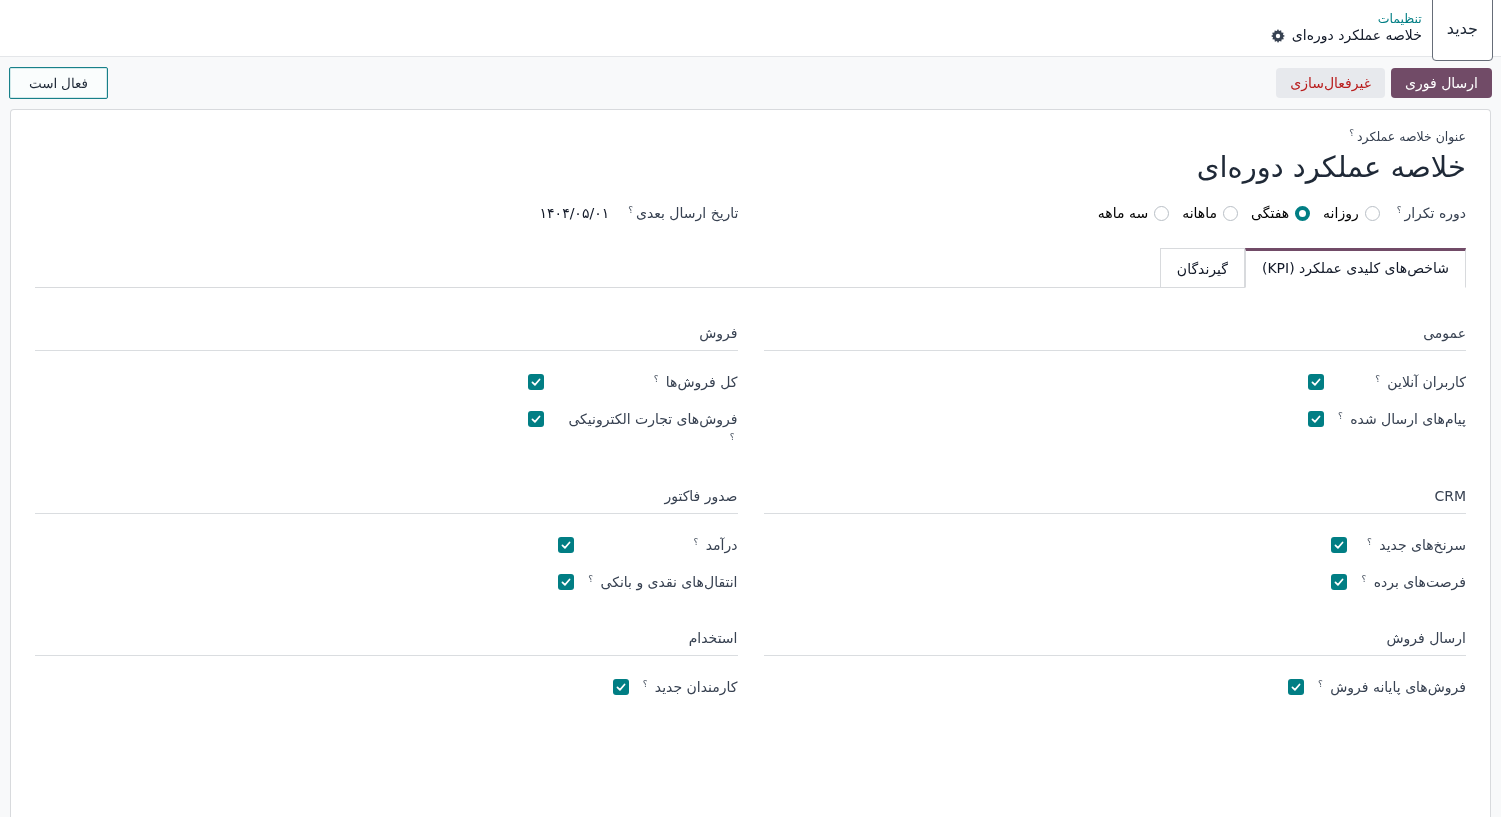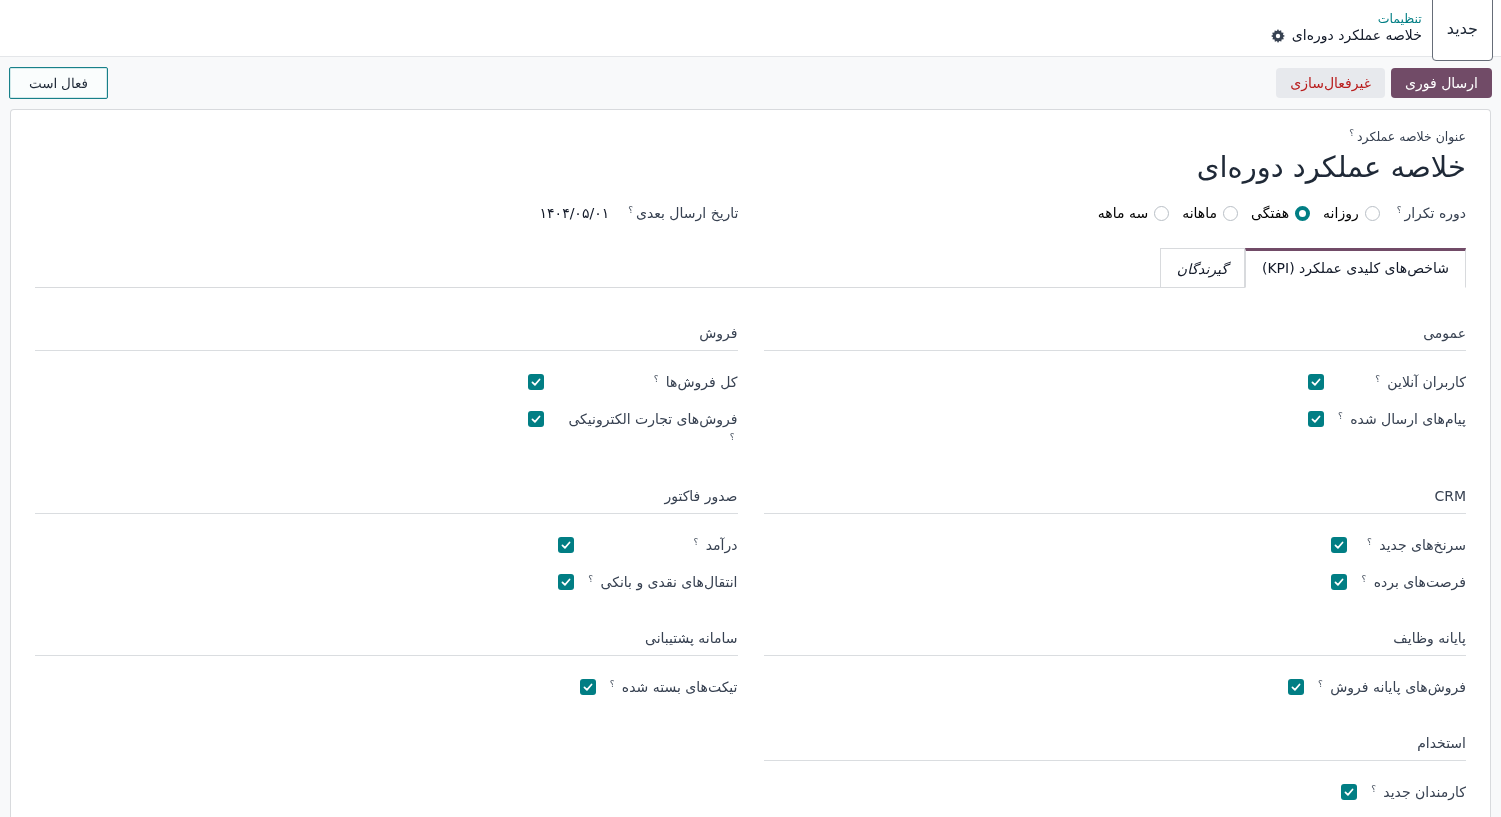--- a/index.html
+++ b/index.html
@@ -65,21 +65,21 @@
   
   .tabs { display: flex; border-bottom: 1px solid #d8dadd; margin-top: 27px; }
   .tab {
     font-family: inherit; font-size: 14px; color: #111827; background: transparent;
     padding: 11px 16px 11px; border: 1px solid transparent; margin-bottom: -1px; cursor: pointer;
   }
   .tab.active {
     background: #fff; border: 1px solid #d8dadd; border-top: 3px solid #714b67;
     border-bottom: 1px solid #fff; padding-top: 9px;
   }
-  .tab.inactive { border: 1px solid #d8dadd; border-bottom: none; font-style: italic; }
+  .tab.inactive { border: 1px solid #d8dadd; border-bottom: none; }
 
   
   .kpi-grid { display: grid; grid-template-columns: 1fr 1fr; column-gap: 26px; row-gap: 37px; margin-top: 37px; }
   .kpi-section { min-width: 0; }
   .kpi-section-title {
     font-size: 14px; color: #374151; font-weight: 500;
     padding-bottom: 9px; border-bottom: 1px solid #dadde0;
   }
   .kpi-items {
     display: grid; grid-template-columns: max-content max-content;
@@ -227,42 +227,31 @@
           </span>
           <div class="kpi-label"><span>انتقال‌های نقدی و بانکی </span><sup class="help">؟</sup></div>
           <span class="checkbox">
             <svg width="10" height="10" viewBox="0 0 14 14">
               <path d="M2 7.5 L5.5 11 L12 3.5" stroke="#fff" stroke-width="2.4" fill="none" stroke-linecap="round" stroke-linejoin="round"></path>
             </svg>
           </span>
         </div>
       </div>
       <div class="kpi-section">
-        <div class="kpi-section-title">پایانه وظایف</div>
+        <div class="kpi-section-title">ارسال فروش</div>
         <div class="kpi-items">
           <div class="kpi-label"><span>فروش‌های پایانه فروش </span><sup class="help">؟</sup></div>
           <span class="checkbox">
             <svg width="10" height="10" viewBox="0 0 14 14">
               <path d="M2 7.5 L5.5 11 L12 3.5" stroke="#fff" stroke-width="2.4" fill="none" stroke-linecap="round" stroke-linejoin="round"></path>
             </svg>
           </span>
         </div>
       </div>
       <div class="kpi-section">
-        <div class="kpi-section-title">سامانه پشتیبانی</div>
-        <div class="kpi-items">
-          <div class="kpi-label"><span>تیکت‌های بسته شده </span><sup class="help">؟</sup></div>
-          <span class="checkbox">
-            <svg width="10" height="10" viewBox="0 0 14 14">
-              <path d="M2 7.5 L5.5 11 L12 3.5" stroke="#fff" stroke-width="2.4" fill="none" stroke-linecap="round" stroke-linejoin="round"></path>
-            </svg>
-          </span>
-        </div>
-      </div>
-      <div class="kpi-section">
         <div class="kpi-section-title">استخدام</div>
         <div class="kpi-items">
           <div class="kpi-label"><span>کارمندان جدید </span><sup class="help">؟</sup></div>
           <span class="checkbox">
             <svg width="10" height="10" viewBox="0 0 14 14">
               <path d="M2 7.5 L5.5 11 L12 3.5" stroke="#fff" stroke-width="2.4" fill="none" stroke-linecap="round" stroke-linejoin="round"></path>
             </svg>
           </span>
         </div>
       </div>

